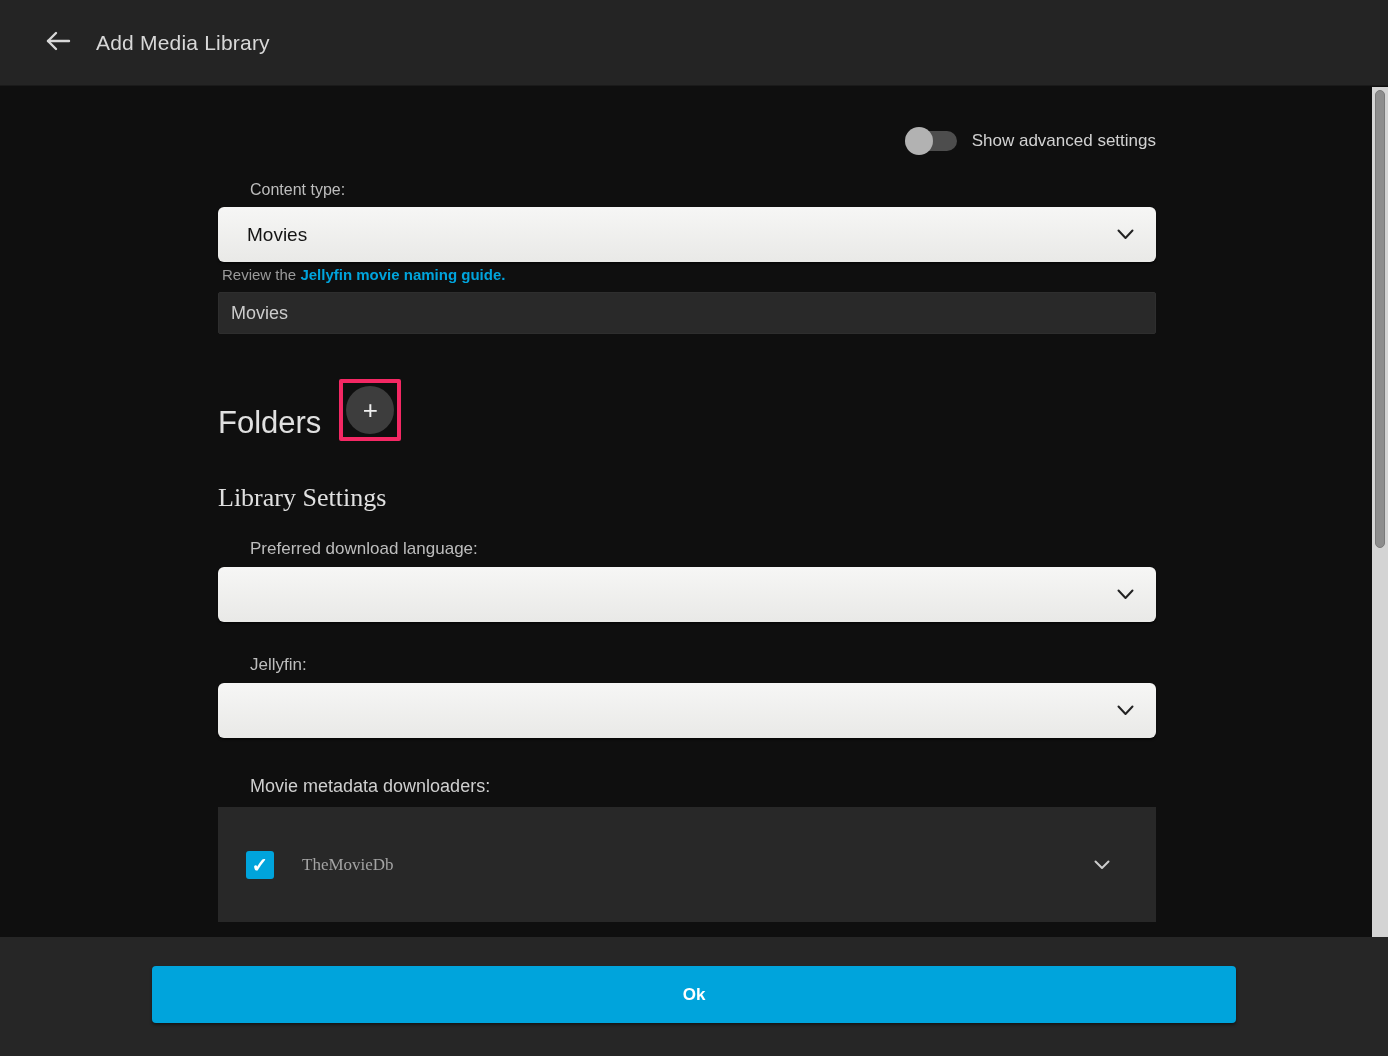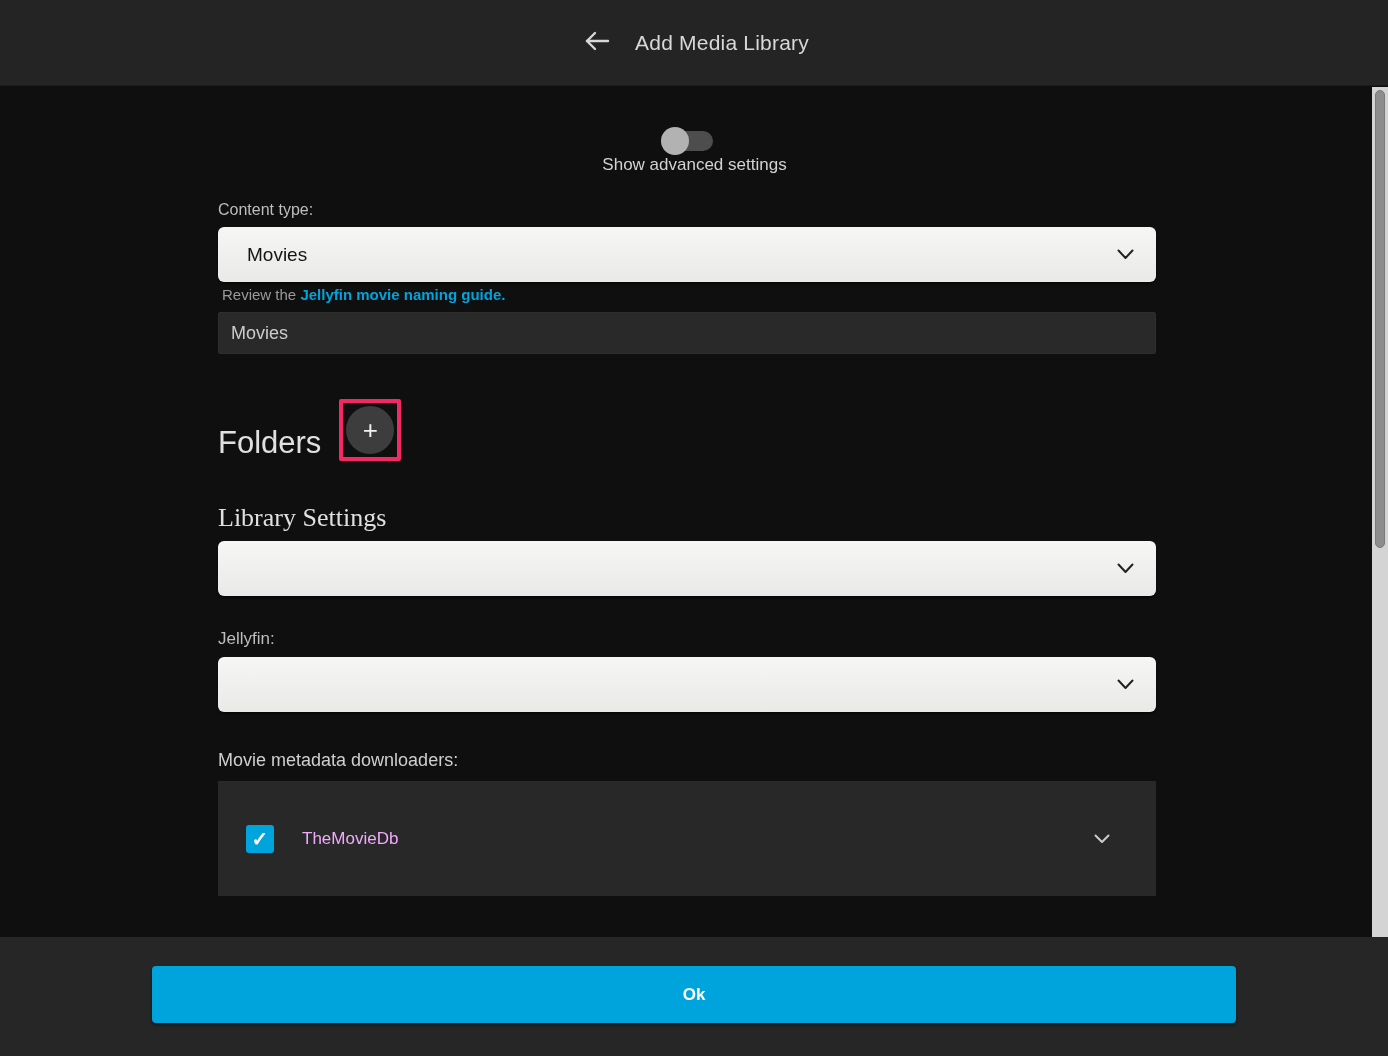--- a/index.html
+++ b/index.html
@@ -7,44 +7,44 @@
   body {
     position:relative;
     background:#0f0f0f;
     font-family:"Liberation Sans", sans-serif;
     overflow:hidden;
   }
 
   
   .appbar {
     height:86px; background:#242424; border-bottom:1px solid #1a1a1a;
-    display:flex; align-items:center; padding:0 16px;justify-content:center;
+    display:flex; align-items:center; padding:0 40px;
   }
   .back-btn {
     width:36px; height:36px; display:flex; align-items:center; justify-content:center;
     cursor:pointer; color:#d8d8d8;
   }
   .appbar-title { color:#d8d8d8; font-size:21px; margin-left:20px; letter-spacing:.2px; }
 
   
   .content {
     position:absolute; top:87px; left:0; right:0; height:850px;
     background:#0f0f0f; overflow:hidden;
   }
   .column { width:938px; margin-left:218px; }
 
   
-  .toggle-row { display:flex; justify-content:flex-end; align-items:center; margin-top:40px;flex-direction:column; }
+  .toggle-row { display:flex; justify-content:flex-end; align-items:center; margin-top:40px; }
   .switch { position:relative; width:52px; height:28px; cursor:pointer; flex:0 0 auto; }
   .switch-track { position:absolute; left:10px; top:4px; width:42px; height:20px; border-radius:10px; background:#4d4d4d; }
   .switch-knob { position:absolute; left:0; top:0; width:28px; height:28px; border-radius:50%; background:#b2b2b2; }
   .toggle-label { color:#d2d2d2; font-size:17px; margin-left:15px; }
 
   
-  .field-label { color:#bdbdbd; font-size:16px; }
+  .field-label { color:#bdbdbd; font-size:16px;margin-left:32px; }
   .lbl-ct { margin-top:26px; }
   .selectbox {
     margin-top:8px; height:55px; border-radius:6px;
     background:linear-gradient(#f6f6f5, #e9e9e7);
     display:flex; align-items:center; padding:0 22px 0 29px;
     cursor:pointer; box-shadow:0 2px 2px rgba(0,0,0,.5);
   }
   .selectbox .value { font-size:19px; color:#141414; flex:1; white-space:pre; }
   .chev-dark { color:#222; display:flex; }
   .chev-light { color:#cccccc; display:flex; }
@@ -81,21 +81,21 @@
   
   .meta-panel {
     margin-top:10px; height:115px; background:#282828;
     display:flex; align-items:center; padding:0 46px 0 28px;
   }
   .checkbox {
     width:28px; height:28px; border-radius:3px; background:#00a4dc;
     display:flex; align-items:center; justify-content:center;
     color:#ffffff; font-size:20px; font-weight:bold; cursor:pointer; flex:0 0 auto;
   }
-  .meta-name { color:#f0abfc; font-size:17px; margin-left:28px; flex:1; }
+  .meta-name { color:#a3a3a3; font-size:17px; margin-left:28px; flex:1;font-family:Liberation Serif, serif; }
 
   
   .scrollbar-track {
     position:absolute; top:87px; right:0; width:16px; height:850px;
     background:#d4d4d4; cursor:pointer;
   }
   .scrollbar-thumb {
     position:absolute; top:3px; right:3px; width:10px; height:458px;
     background:#8d8d8d; border:1px solid #7a7a7a; border-radius:5px; cursor:grab;
   }
@@ -162,20 +162,21 @@
       <div class="add-wrap">
         <div class="add-circle">
           <span>+</span>
         </div>
       </div>
     </div>
 
     
     <div class="h-library">Library Settings</div>
 
+    <div class="field-label lbl-pdl">Preferred download language:</div>
     <div class="selectbox">
       <span class="value"></span>
       <span class="chev-dark">
         <svg width="17" height="11" viewBox="0 0 17 11" fill="none" stroke="currentColor" stroke-width="2" stroke-linecap="round" stroke-linejoin="round">
             <polyline points="1.5,1.5 8.5,9 15.5,1.5"></polyline>
           </svg>
       </span>
     </div>
 
     <div class="field-label lbl-country">Jellyfin:</div>

